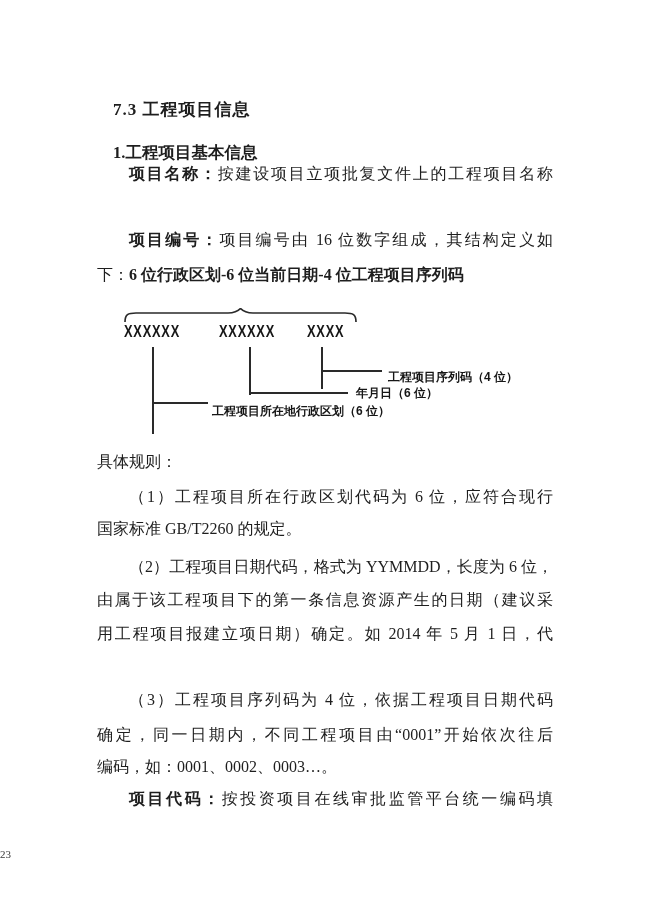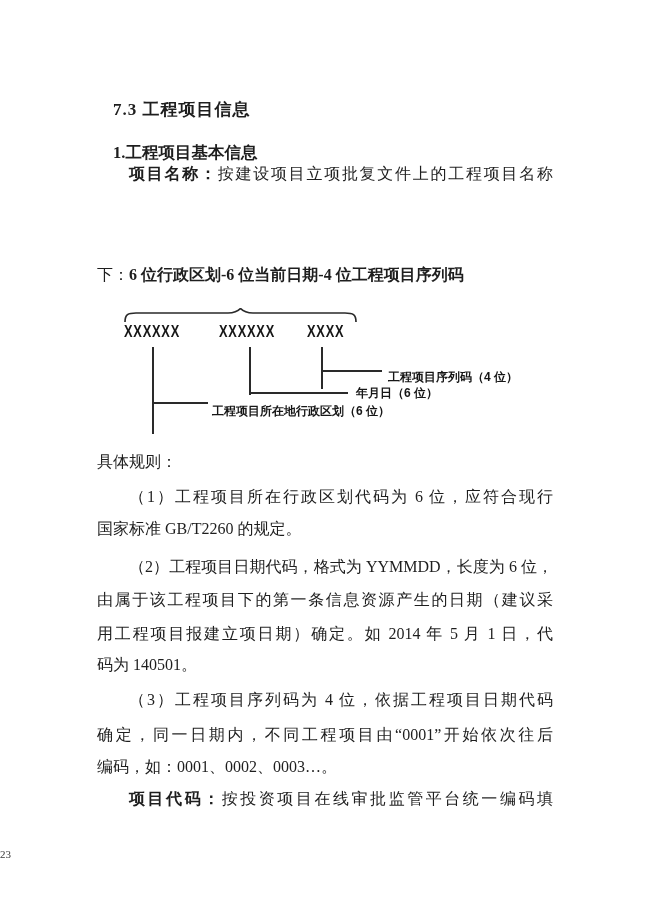--- a/index.html
+++ b/index.html
@@ -45,20 +45,21 @@
 </style>
 </head>
 <body>
 
 <div class="page">
 
   <h1 class="h1">7.3 工程项目信息</h1>
   <h2 class="h2">1.工程项目基本信息</h2>
 
   <div class="line l1 just indent"><span class="b">项目名称：</span><span>按建设项目立项批复文件上的工程项目名称</span></div>
+  <div class="line l3 just indent"><span class="b">项目编号：</span><span>项目编号由 16 位数字组成，其结构定义如</span></div>
   <div class="line l4"><span>下：</span><span class="b">6 位行政区划-6 位当前日期-4 位工程项目序列码</span></div>
 
   <div class="diagram">
     <svg class="brace" width="233" height="15" viewBox="0 0 233 15">
       <path d="M1,14 C1,6.5 4,5 12,5 L104,5 C111,5 114,3.2 116.5,0.5 C119,3.2 122,5 129,5 L221,5 C229,5 232,6.5 232,14" fill="none" stroke="#2a2a2a" stroke-width="1.7"></path>
     </svg>
     <span class="xg xg1">XXXXXX</span>
     <span class="xg xg2">XXXXXX</span>
     <span class="xg xg3">XXXX</span>
 
@@ -73,20 +74,19 @@
     <span class="dlabel lab2">年月日（6 位）</span>
     <span class="dlabel lab1">工程项目所在地行政区划（6 位）</span>
   </div>
 
   <div class="line l5"><span>具体规则：</span></div>
   <div class="line l6 just indent"><span>（1）工程项目所在行政区划代码为 6 位，应符合现行</span></div>
   <div class="line l7"><span>国家标准 GB/T2260 的规定。</span></div>
   <div class="line l8 just indent"><span>（2）工程项目日期代码，格式为 YYMMDD，长度为 6 位，</span></div>
   <div class="line l9 just"><span>由属于该工程项目下的第一条信息资源产生的日期（建议采</span></div>
   <div class="line l10 just"><span>用工程项目报建立项日期）确定。如 2014 年 5 月 1 日，代</span></div>
-  <div class="line l11"><span>码为 140501。</span></div>
   <div class="line l12 just indent"><span>（3）工程项目序列码为 4 位，依据工程项目日期代码</span></div>
   <div class="line l13 just"><span>确定，同一日期内，不同工程项目由“0001”开始依次往后</span></div>
   <div class="line l14"><span>编码，如：0001、0002、0003…。</span></div>
   <div class="line l15 just indent"><span class="b">项目代码：</span><span>按投资项目在线审批监管平台统一编码填</span></div>
 
   <div class="pagenum">23</div>
 </div>
 
 </body></html>

